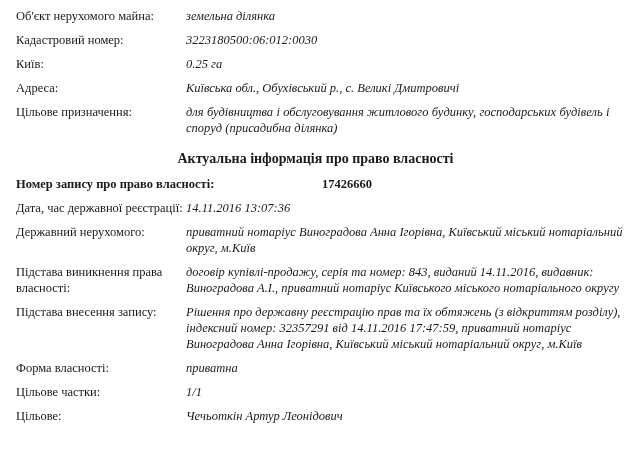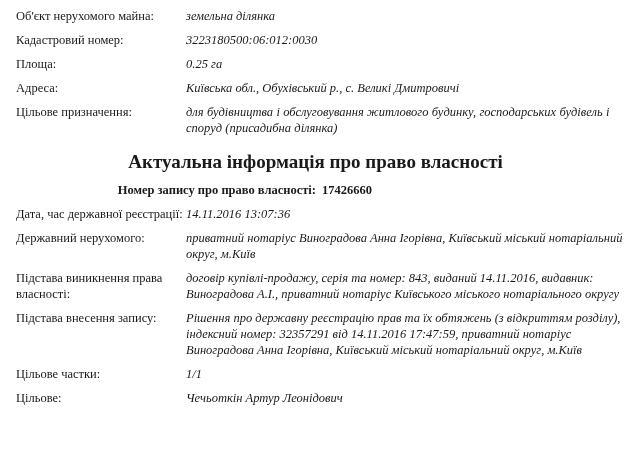--- a/index.html
+++ b/index.html
@@ -37,21 +37,21 @@
     padding-right: 6px;
   }
   td.value {
     width: 442px;
     font-style: italic;
   }
   .section-title {
     text-align: center;
     font-weight: bold;
     padding: 9px 0 7px 0;
-    font-size: 19px;
+    font-size: 14px;
   }
   .record-row td {
     padding-top: 3px;
     padding-bottom: 7px;
   }
   .bold {
     font-weight: bold;
   }
   .nowrap-break {
     word-spacing: 0.2px;
@@ -65,40 +65,40 @@
     <tbody>
       <tr>
         <td class="label">Об'єкт нерухомого майна:</td>
         <td class="value">земельна ділянка</td>
       </tr>
       <tr>
         <td class="label">Кадастровий номер:</td>
         <td class="value">3223180500:06:012:0030</td>
       </tr>
       <tr>
-        <td class="label">Площа:</td>
+        <td class="label">Київ:</td>
         <td class="value">0.25 га</td>
       </tr>
       <tr>
         <td class="label">Адреса:</td>
         <td class="value">Київська обл., Обухівський р., с. Великі Дмитровичі</td>
       </tr>
       <tr>
         <td class="label">Цільове призначення:</td>
         <td class="value nowrap-break">для будівництва і обслуговування житлового будинку, господарських будівель і споруд (присадибна ділянка)</td>
       </tr>
     </tbody>
   </table>
 
   <div class="section-title">Актуальна інформація про право власності</div>
 
   <table class="doc">
     <tbody>
       <tr class="record-row">
-        <td class="label bold" style="width:auto;white-space:nowrap;padding-right:6px;text-align:right;">Номер запису про право власності:</td>
+        <td class="label bold" style="width:auto;white-space:nowrap;padding-right:6px;">Номер запису про право власності:</td>
         <td class="bold">17426660</td>
       </tr>
     </tbody>
   </table>
 
   <table class="doc">
     <tbody>
       <tr>
         <td class="label">Дата, час державної реєстрації:</td>
         <td class="value">14.11.2016 13:07:36</td>
@@ -109,20 +109,24 @@
       </tr>
       <tr>
         <td class="label">Підстава виникнення права власності:</td>
         <td class="value">договір купівлі-продажу, серія та номер: 843, виданий 14.11.2016, видавник: Виноградова А.І.,  приватний нотаріус Київського міського нотаріального округу</td>
       </tr>
       <tr>
         <td class="label">Підстава внесення запису:</td>
         <td class="value">Рішення про державну реєстрацію прав та їх обтяжень (з відкриттям розділу), індексний номер: 32357291 від 14.11.2016 17:47:59, приватний нотаріус Виноградова Анна Ігорівна, Київський міський нотаріальний округ, м.Київ</td>
       </tr>
       <tr>
+        <td class="label">Форма власності:</td>
+        <td class="value">приватна</td>
+      </tr>
+      <tr>
         <td class="label">Цільове частки:</td>
         <td class="value">1/1</td>
       </tr>
       <tr>
         <td class="label">Цільове:</td>
         <td class="value">Чечьоткін Артур Леонідович</td>
       </tr>
     </tbody>
   </table>
 </div>

